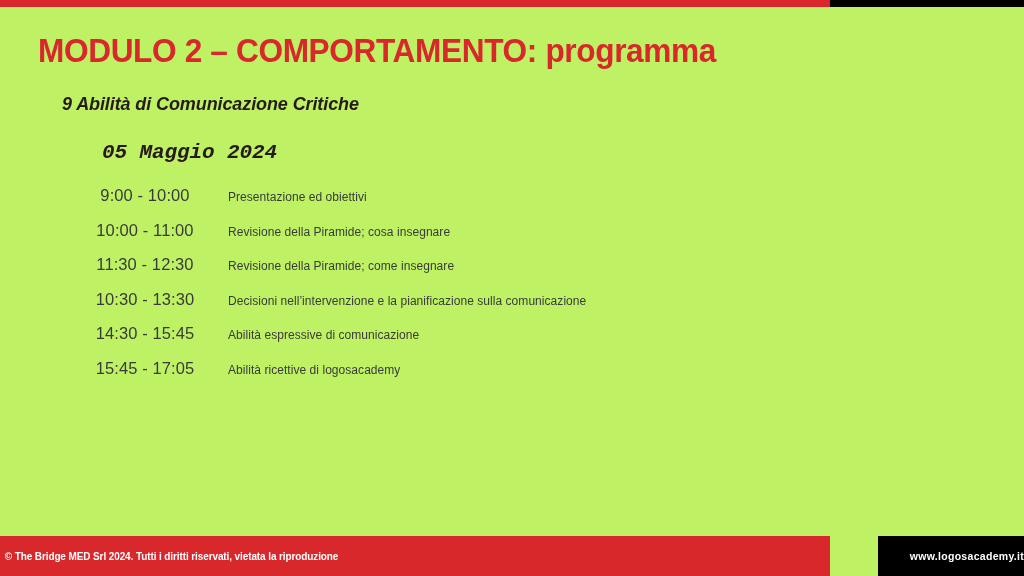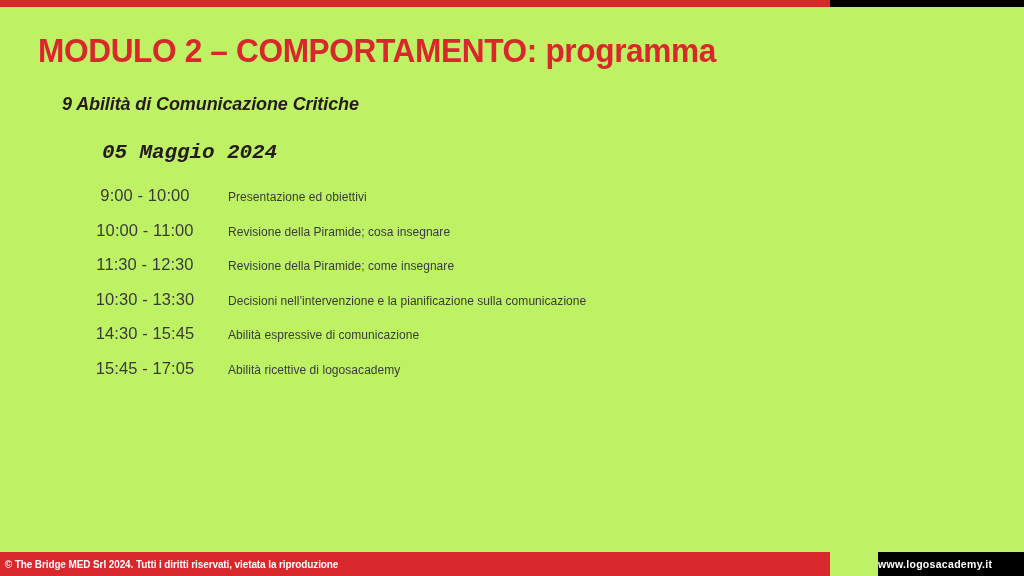--- a/index.html
+++ b/index.html
@@ -126,21 +126,21 @@
     margin-top: 43px;
   }
   .logo svg { display: block; }
 
   
   .footer {
     position: absolute;
     left: 0;
     bottom: 0;
     width: 1024px;
-    height: 24px;
+    height: 40px;
     display: flex;
     border-radius: 10px;
   }
   .footer-left {
     width: 830px;
     background: #d8282c;
     display: flex;
     align-items: center;
   }
   .footer-left .txt {
@@ -152,21 +152,21 @@
     letter-spacing: -0.1px;
     transform: scaleX(0.95);
     transform-origin: left center;
     white-space: nowrap;
   }
   .footer-right {
     flex: 1;
     background: #000000;
     display: flex;
     align-items: center;
-    justify-content: flex-start;
+    justify-content: flex-end;
     margin-left: 48px;
   }
   .footer-right .txt {
     color: #ffffff;
     font-family: "Liberation Sans", sans-serif;
     font-weight: bold;
     font-size: 10.5px;
     letter-spacing: 0.3px;
     white-space: nowrap;
   }

